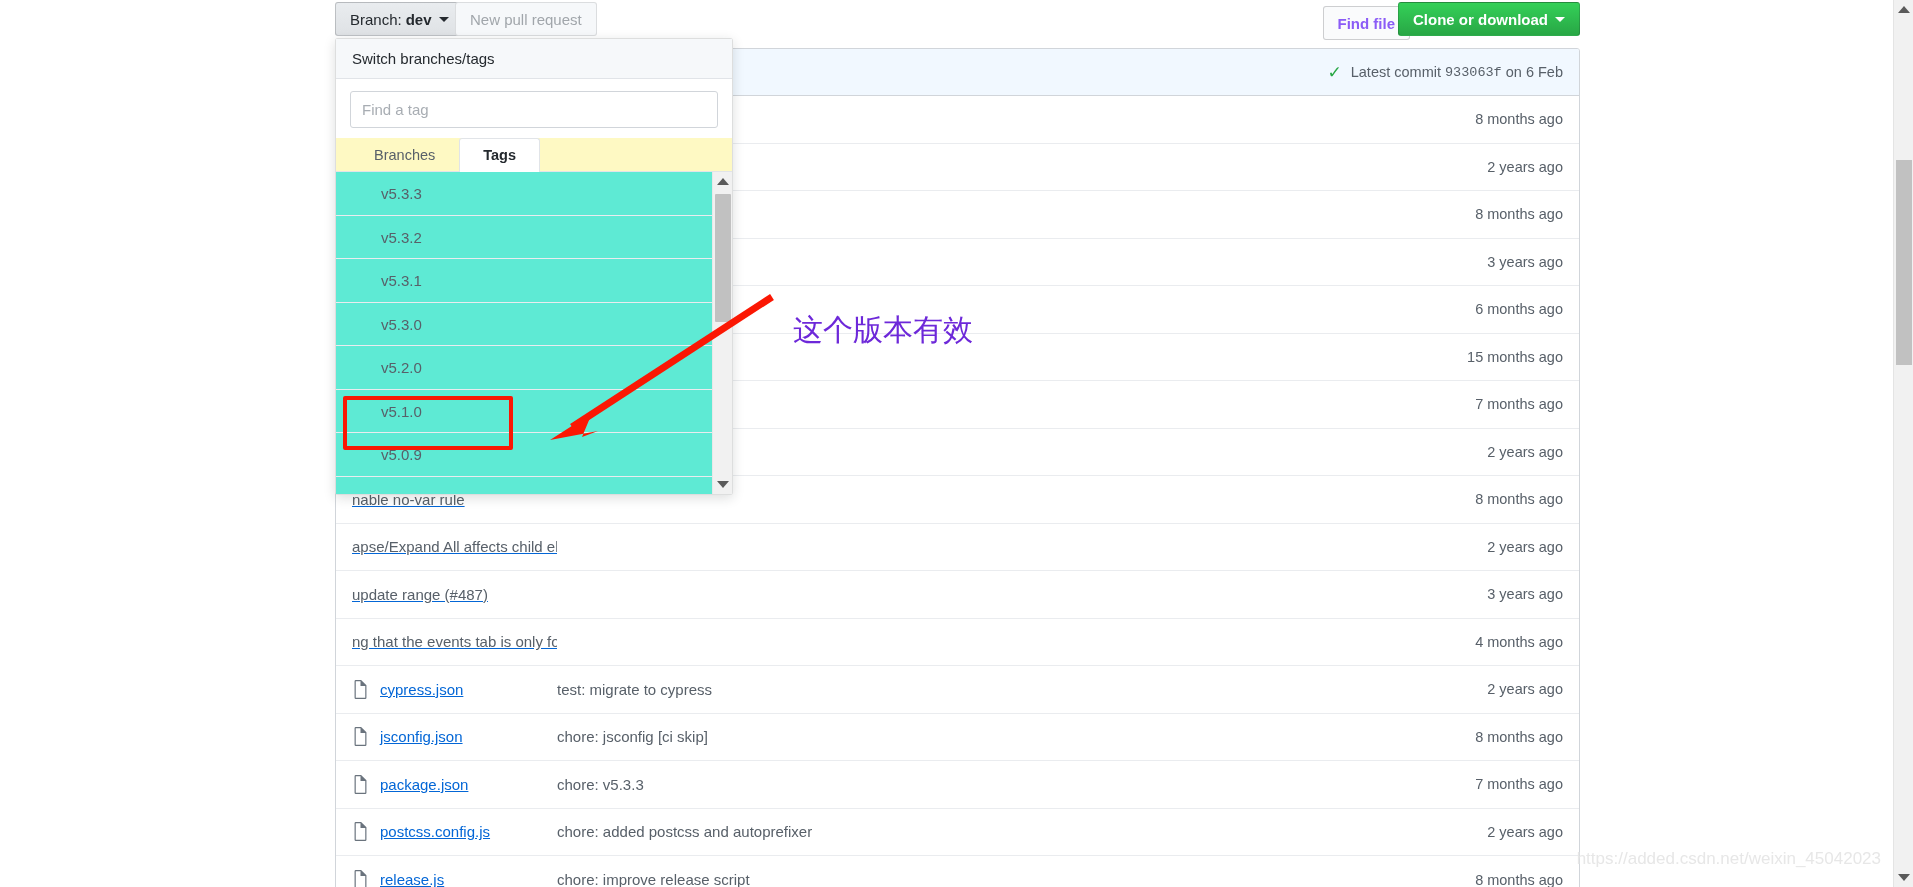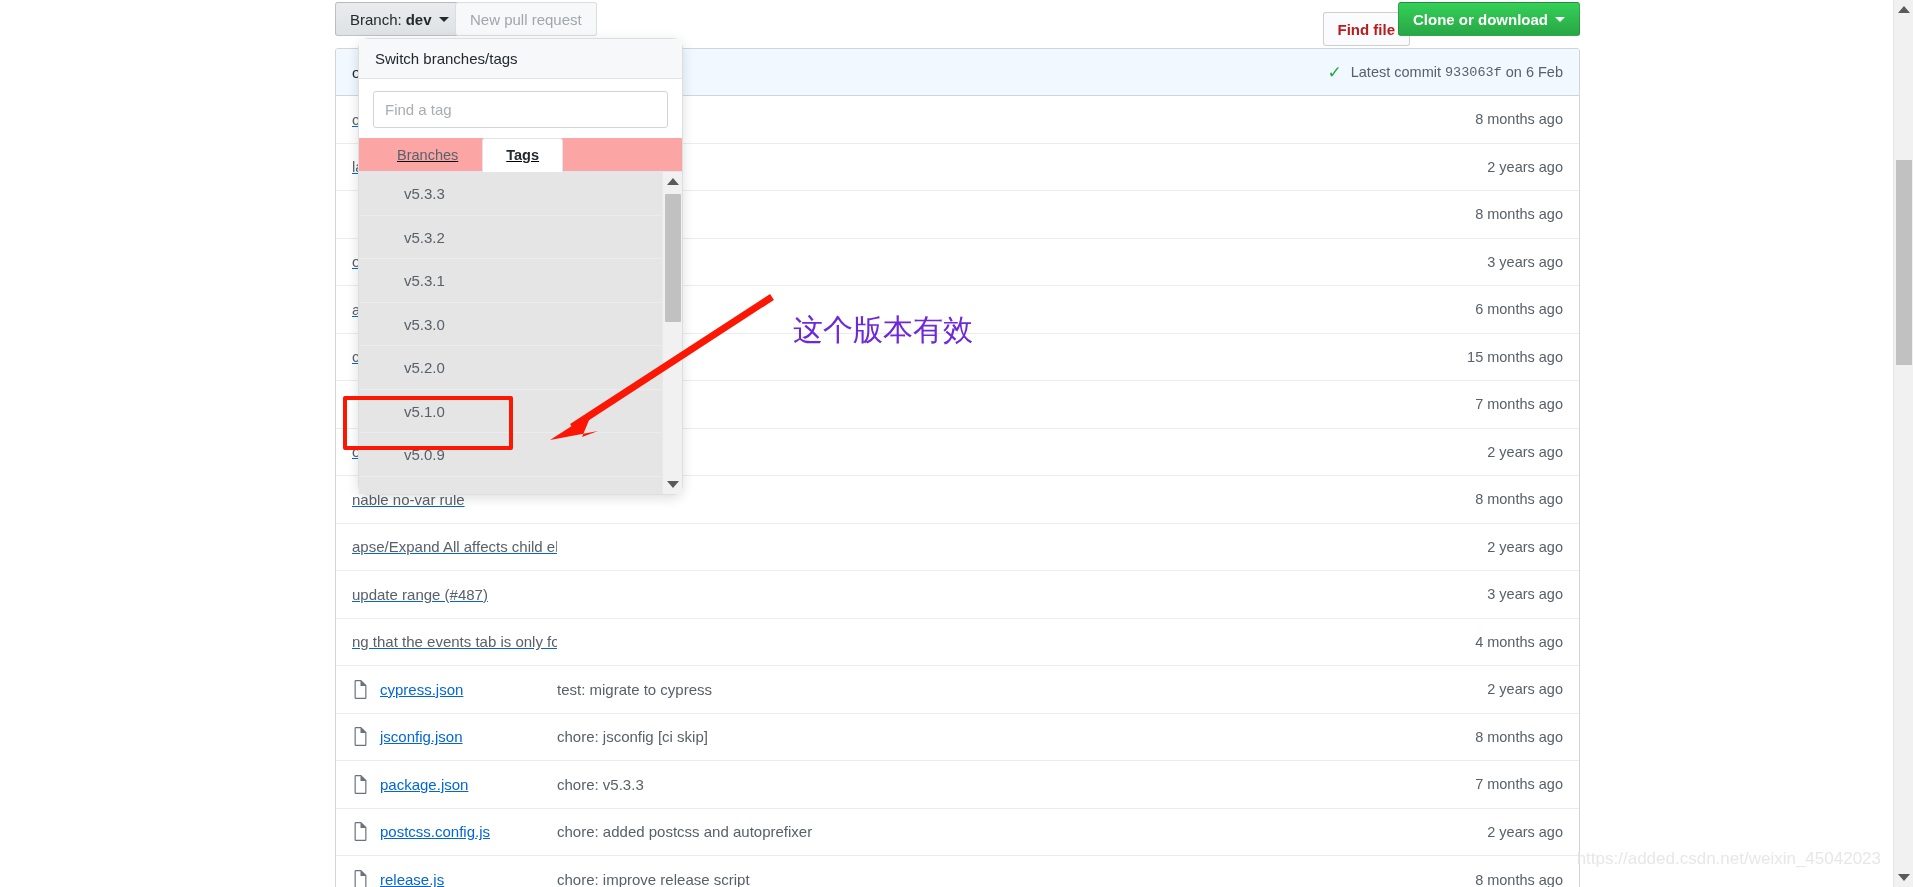--- a/index.html
+++ b/index.html
@@ -57,23 +57,23 @@
     border-top: 5px solid #24292e;
   }
   .btn-newpr {
     position: absolute; left: 120px; top: 0;
     background: #f6f8fa;
     color: #a1a6ab;
     font-weight: normal;
     border-color: rgba(27,31,35,.12);
   }
   .btn-findfile {
-    position: absolute; right: 170px; top: 10px;
+    position: absolute; right: 170px; top: 4px;
     background: #fafbfc;
-    color: #b91c1c;
+    color: #8b5cf6;
   }
   .btn-clone {
     position: absolute; right: 0; top: 0;
     background: linear-gradient(#34d058, #28a745);
     border-color: rgba(27,31,35,.2);
     color: #ffffff;
   }
   .btn-clone .caret { border-top-color: #ffffff; }
 
   
@@ -122,27 +122,26 @@
     width: 17px; height: 19px; margin-right: 11px; flex: none;
     display: inline-block;
   }
   .frow .fmsg { flex: 1; color: #586069; white-space: nowrap; overflow: hidden; }
   .frow .ftime { color: #586069; font-size: 14.5px; white-space: nowrap; text-align: right; }
 
   
   .dropdown {
     position: absolute;
     left: 335px; top: 38px;
-    width: 325px;
+    width: 398px;
     background: #ffffff;
     border: 1px solid rgba(27,31,35,.15);
-    border-radius: 11px;
+    border-radius: 3px;
     box-shadow: 0 3px 12px rgba(27,31,35,.15);
     z-index: 40;
-    margin-left: 23px;
   }
   .dd-header {
     height: 40px;
     display: flex; align-items: center;
     padding: 0 16px;
     background: #f6f8fa;
     border-bottom: 1px solid #e1e4e8;
     font-size: 15px;
     font-weight: normal;
     color: #24292e;
@@ -157,23 +156,22 @@
     color: #4d7c0f;
     font-family: "Liberation Sans", sans-serif;
     outline: none;
     background: #fff;
   }
   .dd-filter input::placeholder { color: #a8adb3; }
   .dd-tabs {
     display: flex;
     padding-left: 14px;
     border-bottom: 1px solid #e1e4e8;
-    background: #fca5a5;
+    background: #fef9c3;
     height: 34px;
-    text-decoration: underline;
   }
   .dd-tab {
     padding: 0 23px;
     height: 34px;
     line-height: 33px;
     font-size: 14.5px;
     color: #586069;
     cursor: pointer;
     border: 1px solid transparent;
     border-bottom: none;
@@ -185,21 +183,21 @@
     font-weight: bold;
     border-color: #e1e4e8;
     border-radius: 3px 3px 0 0;
     top: 0;
     height: 35px;
   }
   .dd-list {
     position: relative;
     height: 322px;
     overflow: hidden;
-    background: #e5e5e5;
+    background: #5eead4;
   }
   .dd-item {
     height: 43.5px;
     line-height: 43.5px;
     padding-left: 45px;
     font-size: 15px;
     color: #586069;
     border-bottom: 1px solid #eaecef;
     cursor: pointer;
     white-space: nowrap;

